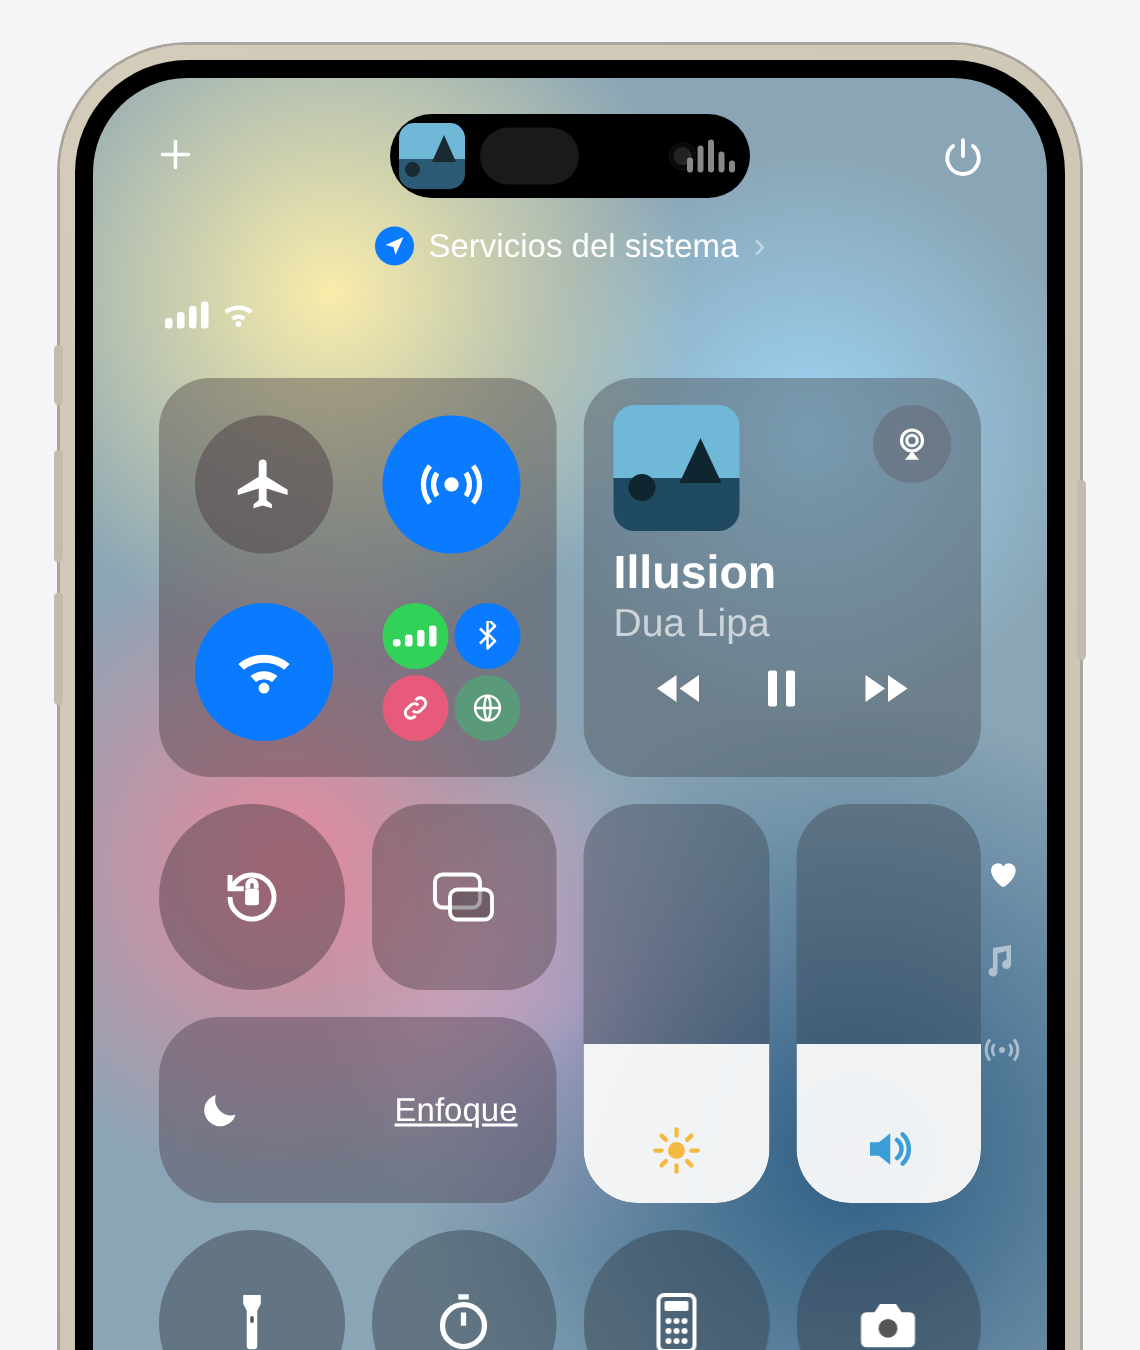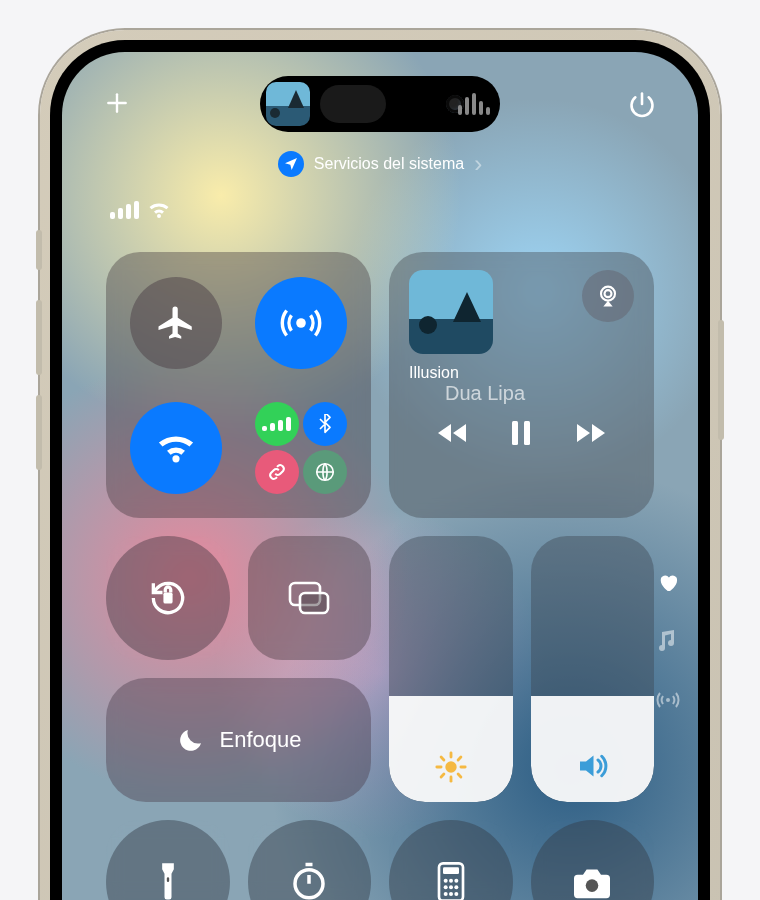--- a/index.html
+++ b/index.html
@@ -117,21 +117,21 @@
   
   .services-row {
     position: absolute; top: 98px; left: 0; right: 0;
     display:flex; align-items:center; justify-content:center;
     gap:10px; color:#fff;
   }
   .loc-badge {
     width:26px; height:26px; background:#0a7aff; border-radius:50%;
     display:flex; align-items:center; justify-content:center;
   }
-  .services-text { font-size:16px; font-weight:400; }
+  .services-text { font-size:22px; font-weight:400; }
   .chev { color:rgba(255,255,255,0.45); font-size:24px; }
 
   
   .status-row {
     position:absolute; top:148px; left:0; right:0;
     display:flex; justify-content:space-between; align-items:center;
     padding:0 48px;
   }
   .status-left { display:flex; gap:8px; align-items:center; }
   .sig-bars { display:flex; gap:3px; align-items:flex-end; height:18px; }
@@ -212,22 +212,22 @@
   }
   .album-art::before {
     content:""; position:absolute; right:12px; bottom:32px; width:0; height:0;
     border-left:14px solid transparent; border-right:14px solid transparent;
     border-bottom:30px solid #0f2530;
   }
   .airplay-round {
     width:52px; height:52px; border-radius:50%; background:rgba(100,100,110,0.5);
     display:flex; align-items:center; justify-content:center;
   }
-  .track-title { font-size:16px; font-weight:400; margin-top:10px; }
-  .track-artist { font-size:20px; color:rgba(255,255,255,0.65);margin-left:36px; }
+  .track-title { font-size:31px; font-weight:700; margin-top:10px; }
+  .track-artist { font-size:26px; color:rgba(255,255,255,0.65); }
   .controls { display:flex; justify-content:space-around; align-items:center; margin-top:14px; padding:0 8px; }
   .ctrl { font-size:28px; }
 
   
   .round-tile {
     width:100%; height:100%; border-radius:50%;
     background: rgba(60,50,60,0.42);
     display:flex; align-items:center; justify-content:center;
   }
   .tile-square { border-radius:34px; }
@@ -248,22 +248,23 @@
     padding-bottom:18px;
   }
   .slider-icon { color:#8a9098; }
 
   
   .focus {
     grid-column: 1 / span 2;
     border-radius:40px;
     display:flex; align-items:center; gap:14px;
     padding:0 26px;
-    justify-content:center;
+    justify-content:space-between;
     background: rgba(70,55,70,0.4);
+    text-decoration: underline;
   }
   .focus-text { font-size:22px; font-weight:500; }
 
   
   .bottom-row .round-tile { background: rgba(50,60,70,0.45); }
 
   
   .right-rail {
     position:absolute; right:18px; top:520px;
     display:flex; flex-direction:column; gap:36px;

